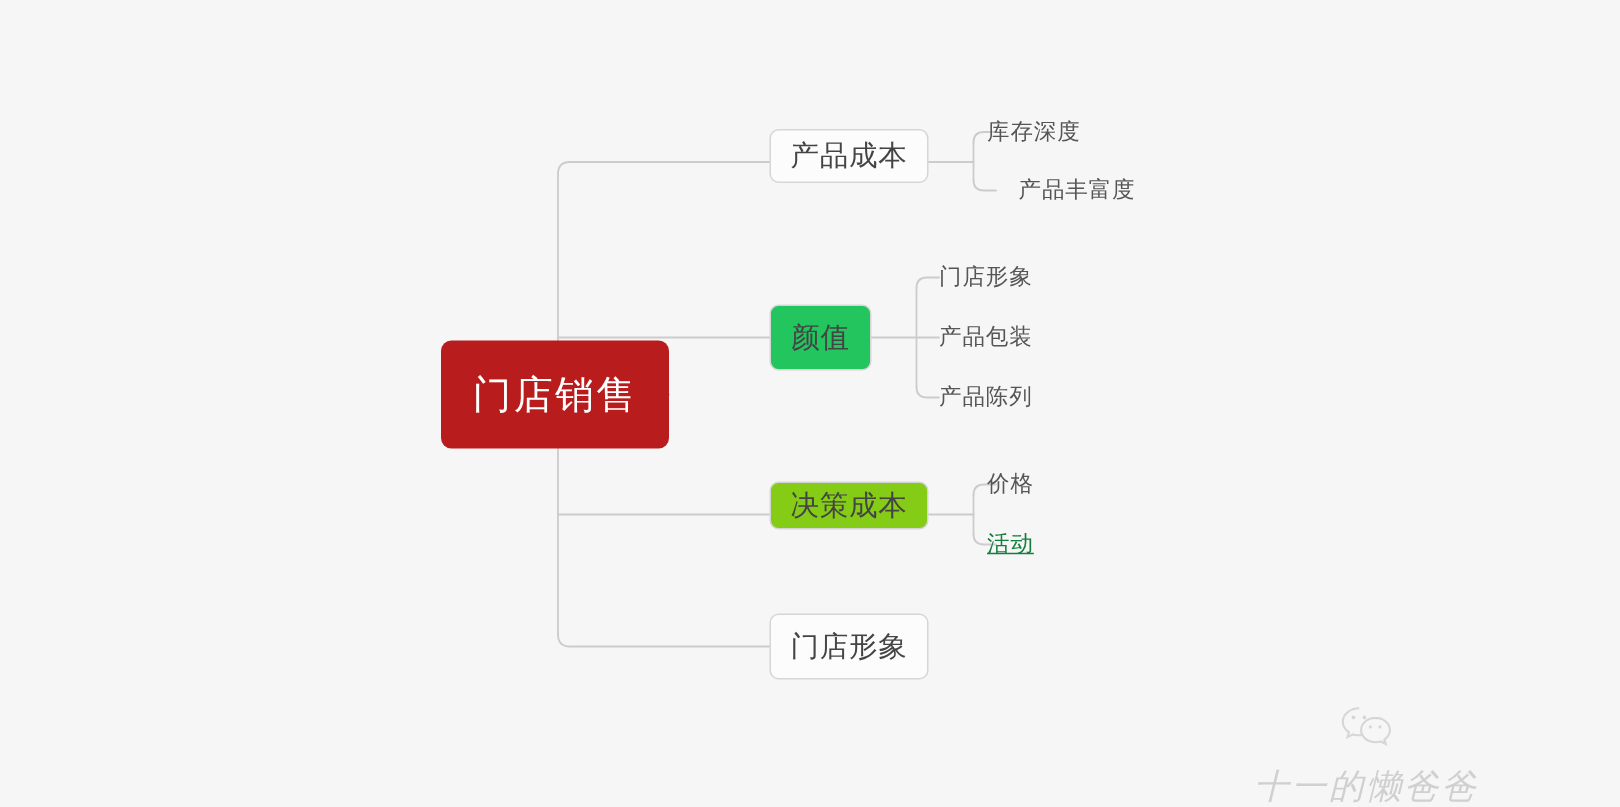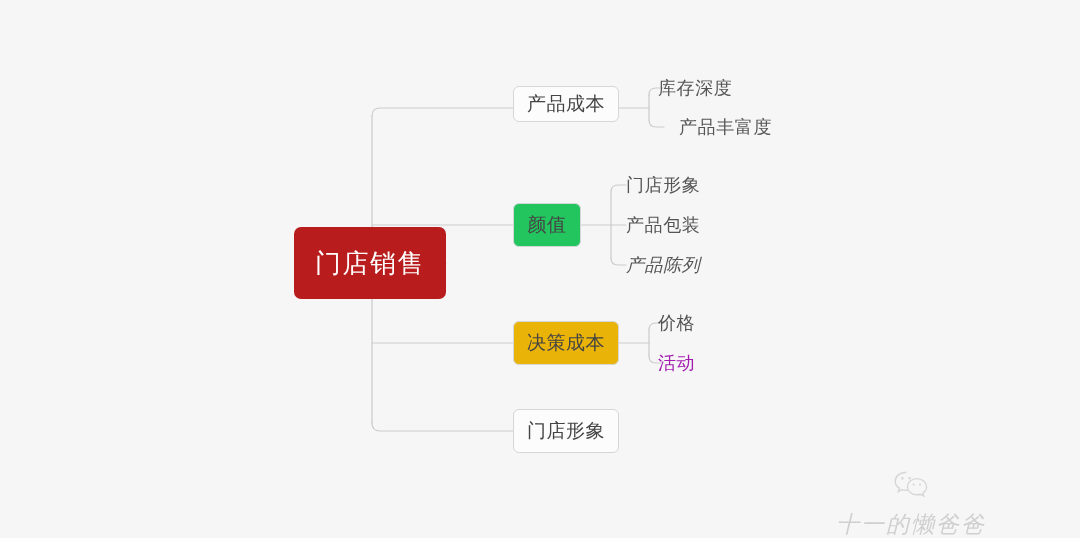--- a/index.html
+++ b/index.html
@@ -48,21 +48,21 @@
     background: #fcfcfc;
     color: #444444;
     border: 1px solid #d6d6d6;
     border-radius: 6px;
     font-size: 19px;
     letter-spacing: 0.5px;
   }
   .leaf-label {
     position: absolute;
     color: #555555;
-    font-size: 18px;
+    font-size: 15px;
     letter-spacing: 0.6px;
     white-space: nowrap;
     transform: translateY(-50%);
   }
   #watermark {
     position: absolute;
     display: flex;
     align-items: center;
     gap: 9px;
     opacity: 0.62;
@@ -106,24 +106,24 @@
     </svg>
 
   <div id="nodes-layer">
       <div class="node node-root" style="left: 294px; top: 227px; width: 152px; height: 72px; background: #b91c1c; color: rgb(255, 255, 255);">门店销售</div>
       <div class="node node-branch" style="left: 513px; top: 86px; width: 106px; height: 36px; background: rgb(252, 252, 252); border-color: rgb(214, 214, 214); color: rgb(68, 68, 68);">产品成本</div>
       <div class="leaf-label" style="left: 658px; top: 88px; color: rgb(85, 85, 85);">库存深度</div>
       <div class="leaf-label" style="left: 679px; top: 127px; color: rgb(85, 85, 85);">产品丰富度</div>
       <div class="node node-branch" style="left: 513px; top: 203px; width: 68px; height: 44px; background: #22c55e; border-color: rgb(214, 214, 214); color: rgb(68, 68, 68);">颜值</div>
       <div class="leaf-label" style="left: 626px; top: 185px; color: rgb(85, 85, 85);">门店形象</div>
       <div class="leaf-label" style="left: 626px; top: 225px; color: rgb(85, 85, 85);">产品包装</div>
-      <div class="leaf-label" style="left: 626px; top: 265px; color: rgb(85, 85, 85); font-style: italic;">产品陈列</div>
-      <div class="node node-branch" style="left: 513px; top: 321px; width: 106px; height: 44px; background: #eab308; border-color: rgb(214, 214, 214); color: rgb(68, 68, 68);">决策成本</div>
+      <div class="leaf-label" style="left: 626px; top: 265px; color: rgb(85, 85, 85);">产品陈列</div>
+      <div class="node node-branch" style="left: 513px; top: 321px; width: 106px; height: 32px; background: #84cc16; border-color: rgb(214, 214, 214); color: rgb(68, 68, 68);">决策成本</div>
       <div class="leaf-label" style="left: 658px; top: 323px; color: rgb(85, 85, 85);">价格</div>
-      <div class="leaf-label" style="left: 658px; top: 363px; color: #a21caf;">活动</div>
+      <div class="leaf-label" style="left: 658px; top: 363px; color: #15803d; text-decoration: underline;">活动</div>
       <div class="node node-branch" style="left: 513px; top: 409px; width: 106px; height: 44px; background: rgb(252, 252, 252); border-color: rgb(214, 214, 214); color: rgb(68, 68, 68);">门店形象</div>
     </div>
 
   <div id="watermark" style="left: 836px; top: 468px; flex-direction: column;">
     <span id="wechat-icon">
       <svg width="36" height="32" viewBox="0 0 36 32" xmlns="http://www.w3.org/2000/svg">
         <g fill="none" stroke="#c3c3c3" stroke-width="1.4">
           <path d="M13.2 4.2C7.0 4.2 2.2 8.3 2.2 13.2c0 2.8 1.6 5.3 4.1 7.0l-1.0 3.3 3.7-1.9c1.3 0.4 2.7 0.6 4.2 0.6 0.5 0 1.0 0 1.5-0.1"></path>
           <path d="M24.0 10.6c-5.3 0-9.6 3.6-9.6 8.1 0 4.5 4.3 8.1 9.6 8.1 1.2 0 2.4-0.2 3.5-0.5l3.3 1.7-0.9-2.9c2.1-1.5 3.7-3.8 3.7-6.4 0-4.5-4.3-8.1-9.6-8.1z"></path>
         </g>

